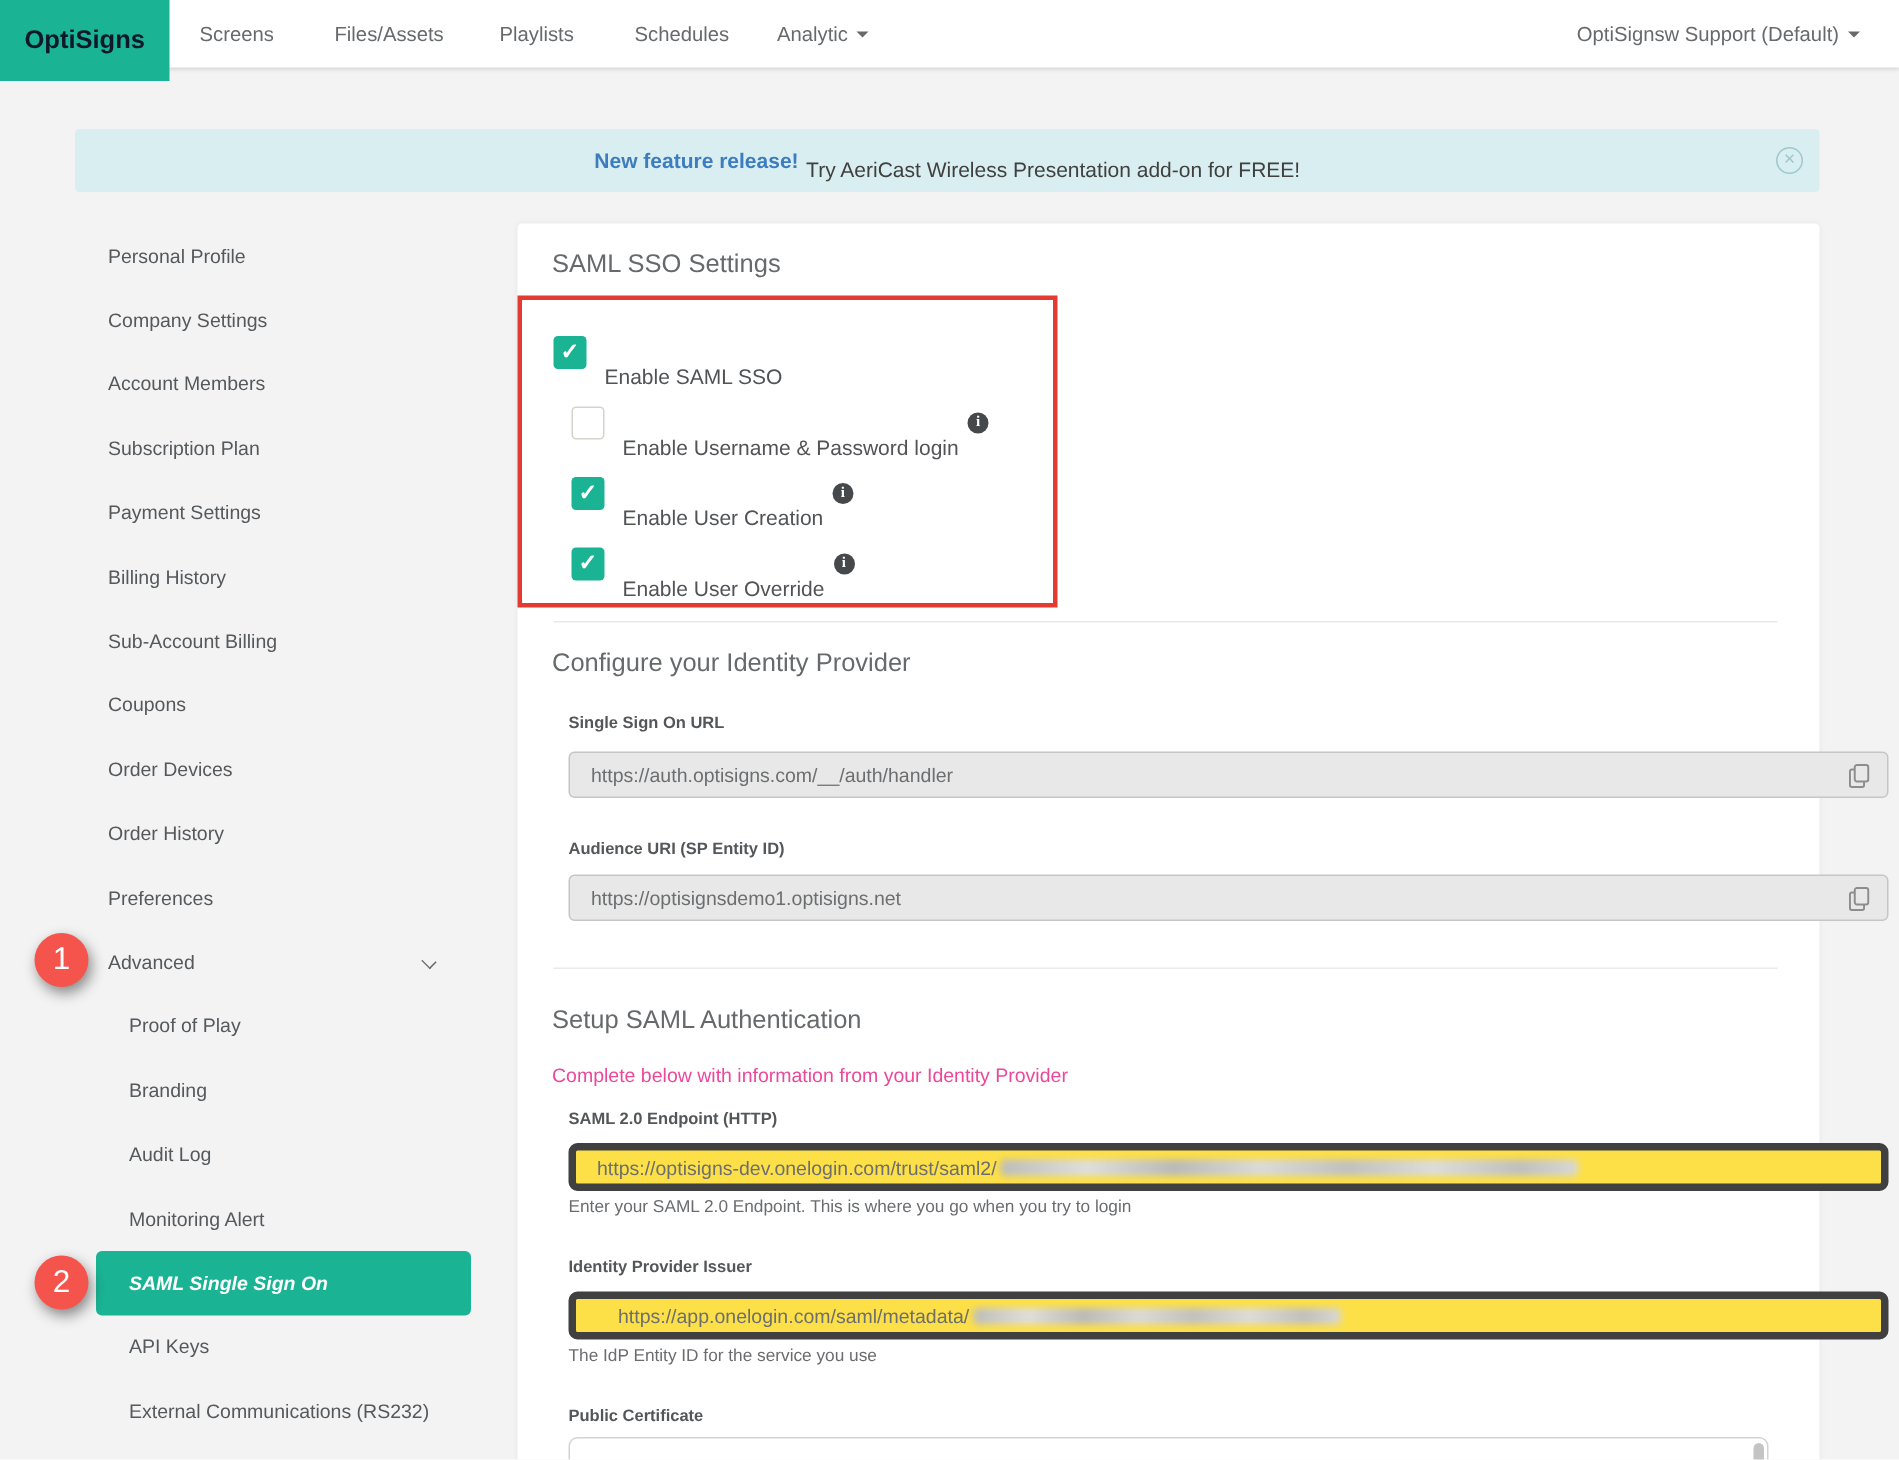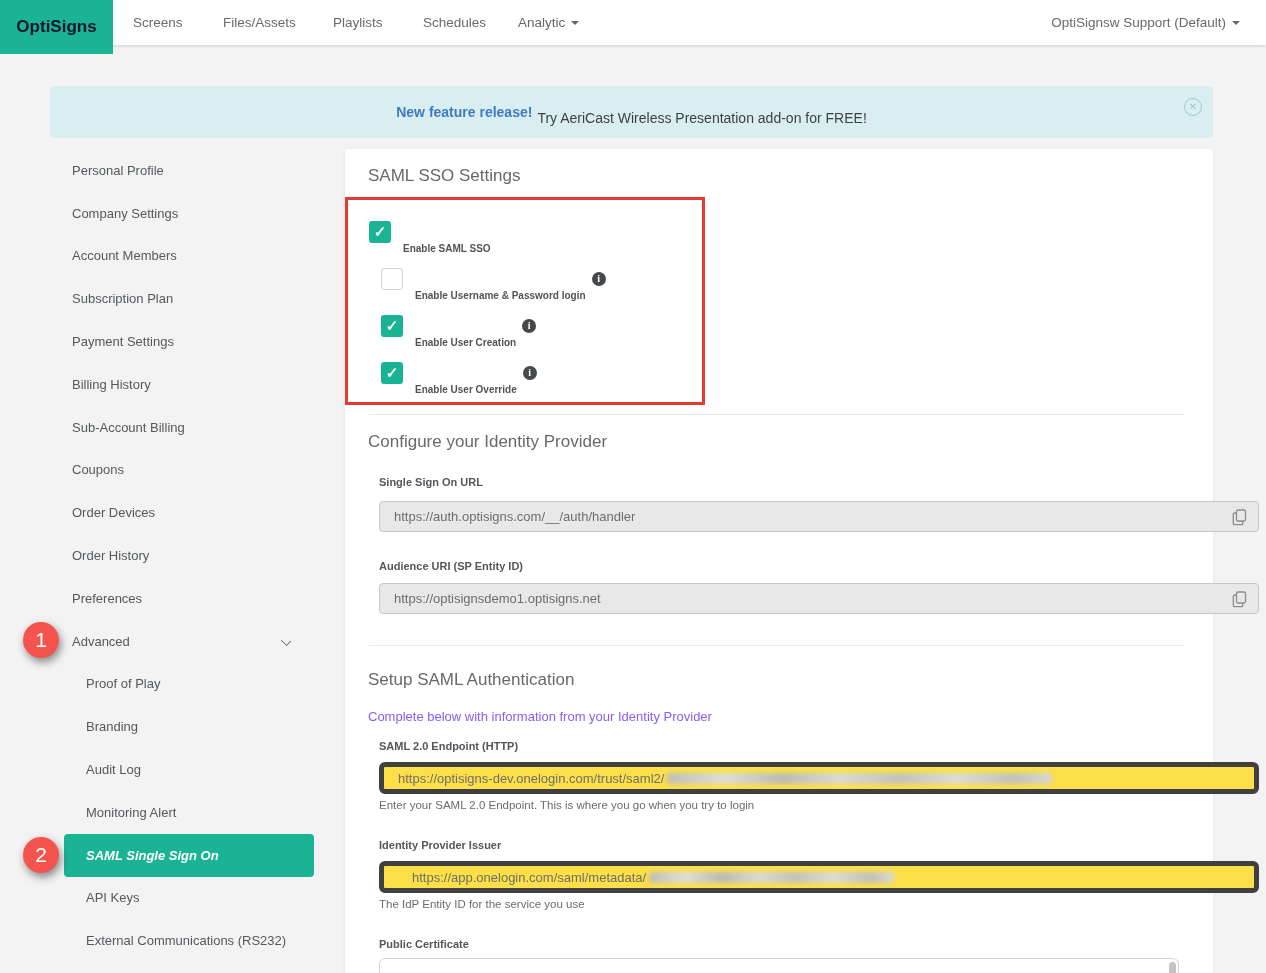--- a/index.html
+++ b/index.html
@@ -27,21 +27,21 @@
     position:absolute; top:0; height:45px; display:flex; align-items:center;
     font-size:13.5px; color:#676a6c; cursor:pointer; white-space:nowrap;
   }
   .caret {
     display:inline-block; margin-left:6px;
     width:0; height:0; border-left:4px solid transparent;
     border-right:4px solid transparent; border-top:4px solid #676a6c;
   }
   
   .banner {
-    position:absolute; left:50px; top:86px; width:1163px; height:52px;
+    position:absolute; left:50px; top:86px; width:1163px; height:42px;
     background:#d9eef1; border-radius:3px;
     display:flex; align-items:center; justify-content:center;
     font-size:14px;
   }
   .banner b { color:#3d7cbf; margin-right:5px; }
   .banner .banner-rest { color:#404040;margin-top:12px; }
   .banner-close {
     position:absolute; right:11px; top:12px; width:18px; height:18px;
     border:1px solid #9fc8cd; border-radius:50%;
     color:#9fc8cd; font-size:10px; line-height:16px; text-align:center;
@@ -92,21 +92,21 @@
   .cb {
     width:22px; height:22px; border-radius:3px; flex:0 0 22px;
     margin-right:12px; cursor:pointer; position:relative;
   }
   .cb.checked { background:#1ab394; }
   .cb.checked::after {
     content:"✓"; position:absolute; left:0; top:0; width:22px; height:22px;
     color:#fff; font-size:15px; font-weight:bold; line-height:22px; text-align:center;
   }
   .cb.unchecked { background:#fff; border:1px solid #d6d3cd; }
-  .cb-label { font-size:10px; font-weight:bold; color:#515356;margin-top:33px; }
+  .cb-label { font-size:14px; font-weight:normal; color:#515356;margin-top:33px; }
   .info-icon {
     display:inline-block; width:14px; height:14px; border-radius:50%;
     background:#46494c; color:#fff; font-size:10px; font-weight:bold;
     line-height:14px; text-align:center; margin-left:6px; vertical-align:-2px;
     font-family:"Liberation Serif", serif;
   }
   
   .field-label { position:absolute; left:34px; font-size:11px; font-weight:bold; color:#54575a; }
   .fake-input {
     position:absolute; left:34px; width:880px; height:31px;
@@ -117,21 +117,21 @@
   .fake-input.editable { background:#fde047; border:5px solid #404040; border-radius:6px; height:32px; }
   .copy-btn {
     position:absolute; right:10px; top:7px; width:16px; height:17px; cursor:pointer;
   }
   .blur-bar {
     display:inline-block; height:11px; border-radius:3px; margin-left:3px;
     background:linear-gradient(90deg,#bcbcbc,#dedede 15%,#b9b9b9 30%,#dadada 45%,#c0c0c0 60%,#dcdcdc 75%,#bfbfbf 90%,#d8d8d8);
     filter:blur(2.5px);
   }
   .helper { position:absolute; left:34px; font-size:11.5px; color:#6a6c6f; }
-  .subtitle { position:absolute; left:23px; font-size:13px; color:#8b5cf6; }
+  .subtitle { position:absolute; left:23px; font-size:13px; color:#ec4899; }
   .cert-area {
     position:absolute; left:34px; top:809px; width:800px; height:120px;
     background:#fff; border:1px solid #cfd4d8; border-radius:6px;
     font-size:13px; color:#6c6e70; padding:9px 14px; white-space:pre;
   }
   .cert-scroll {
     position:absolute; right:2px; top:3px; width:7px; height:80px;
     background:#c4c4c4; border-radius:4px;
   }
 </style>

